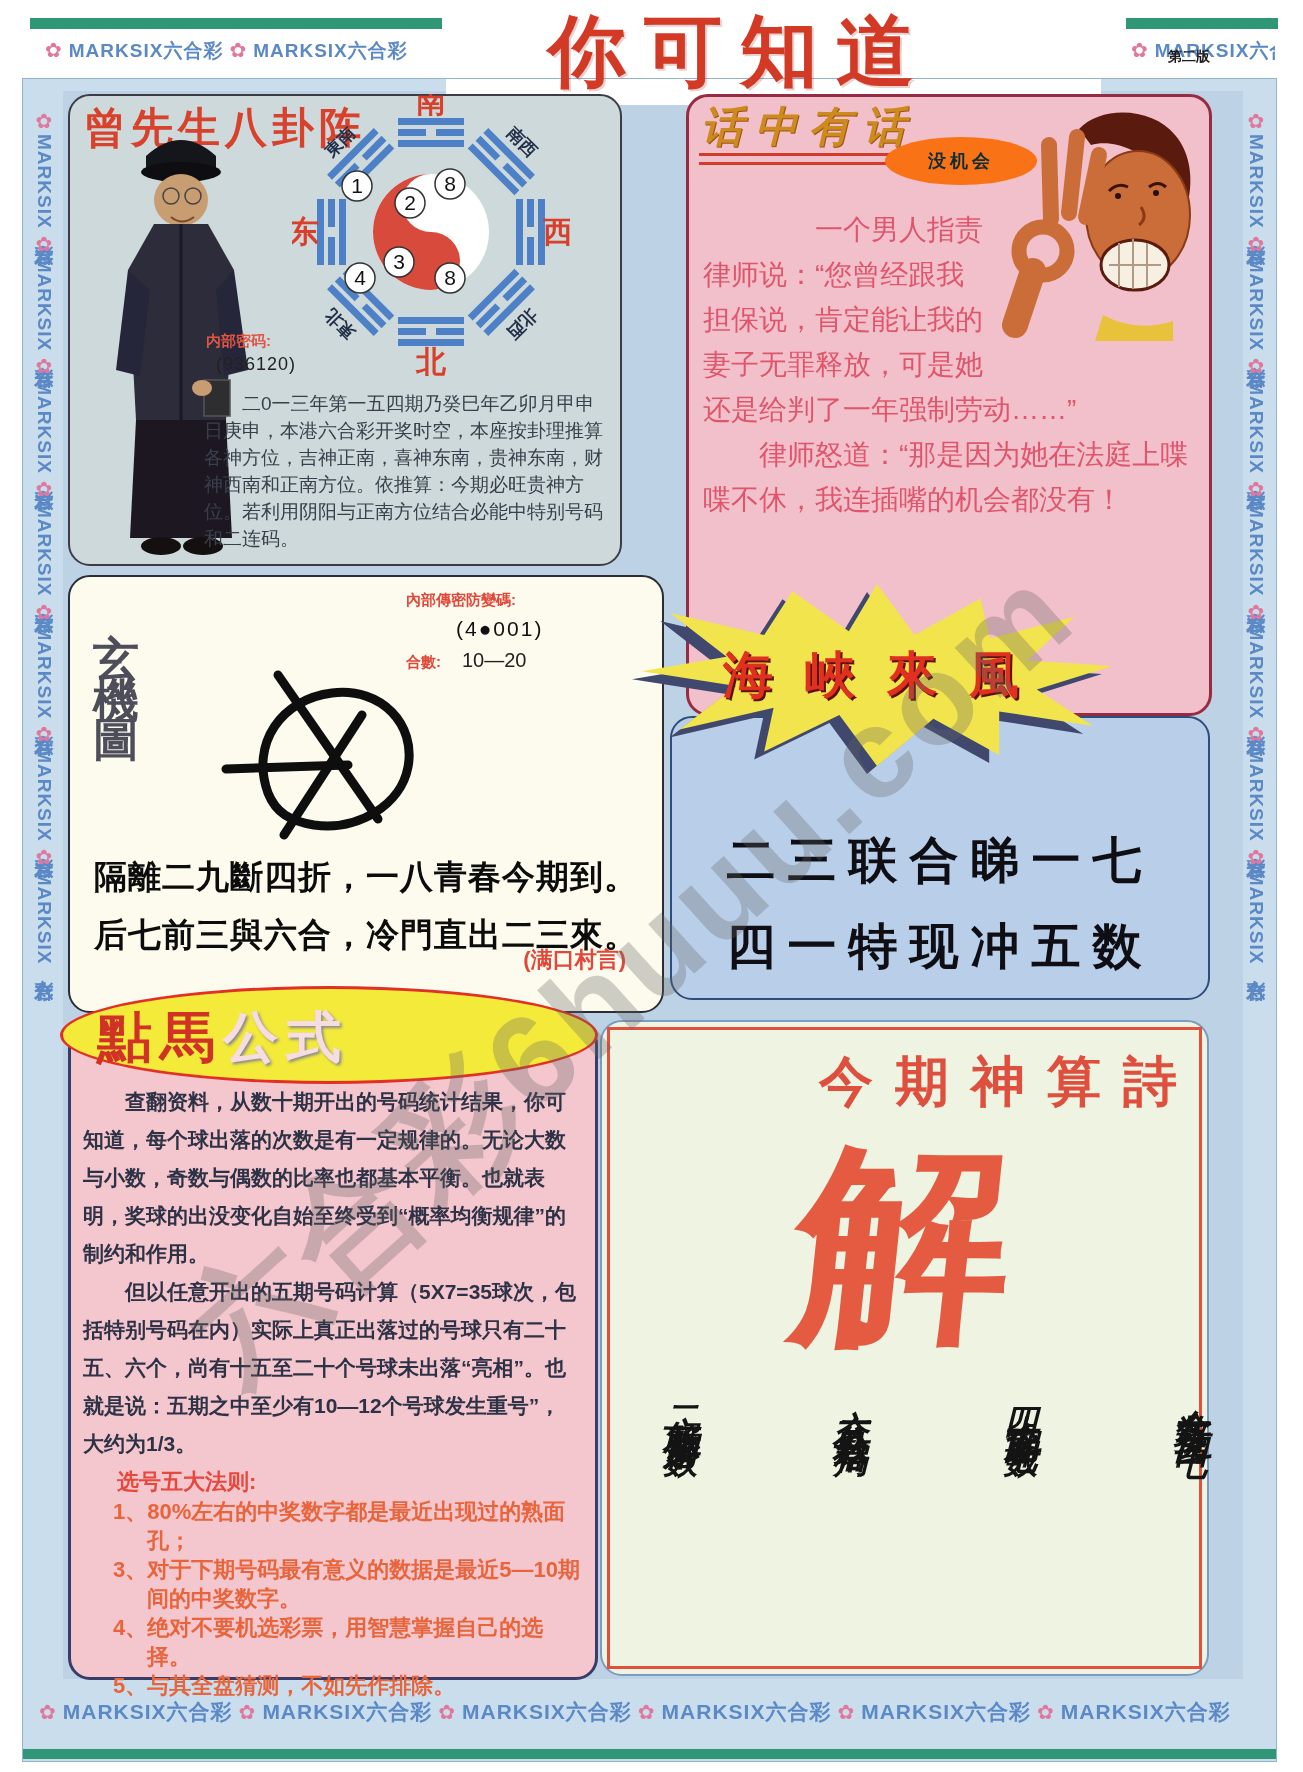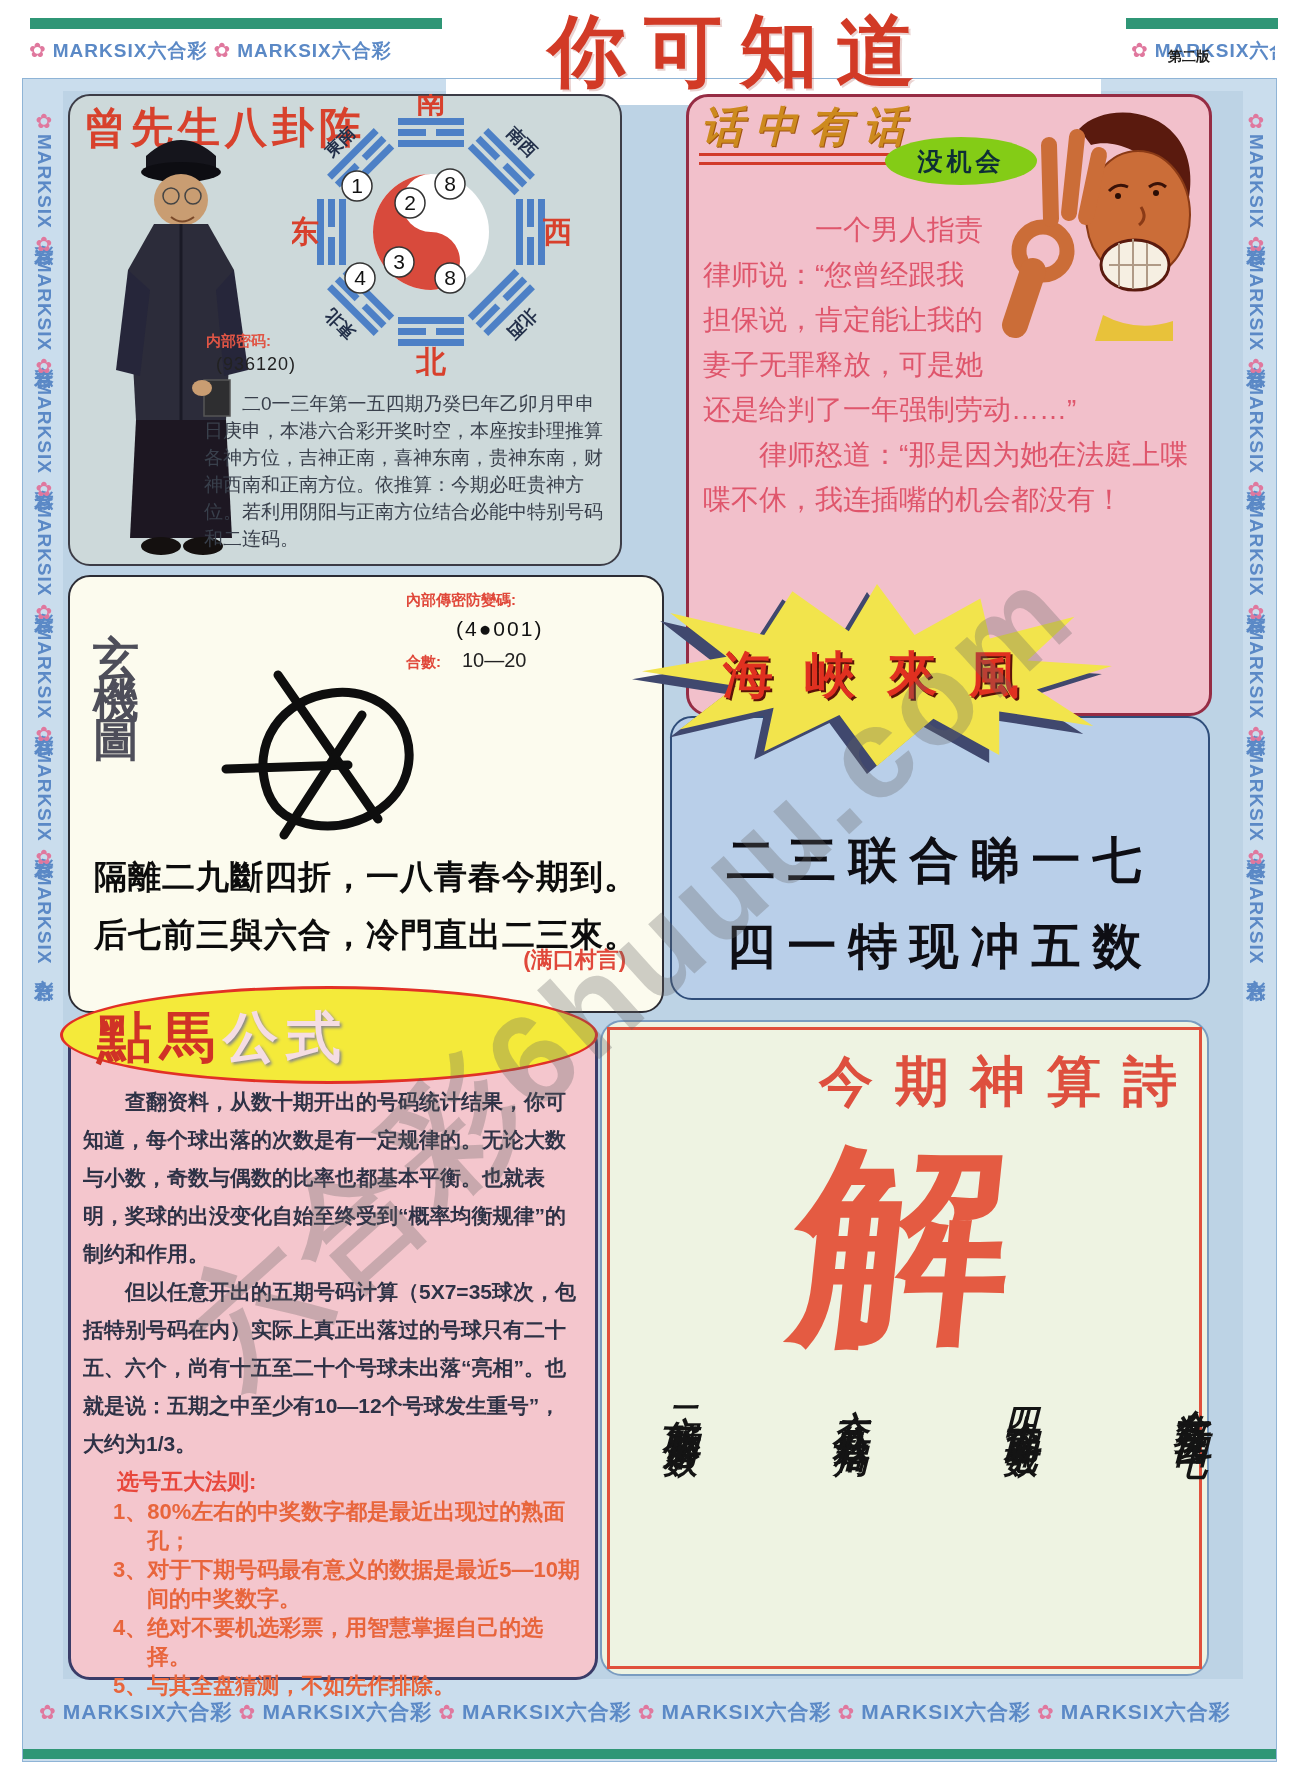--- a/index.html
+++ b/index.html
@@ -21,21 +21,21 @@
     background:#cadded;border:1px solid #8fb4d6;z-index:0;}
   .content-bg{position:absolute;left:40px;top:12px;width:1180px;height:1588px;background:#bdd3e5;}
   .title-back{position:absolute;left:423px;top:0;width:655px;height:26px;background:#ffffff;}
   .gbar-bottom{position:absolute;left:0;top:1670px;width:1253px;height:10px;background:#2f9676;}
 
   .strip{position:absolute;overflow:hidden;white-space:nowrap;font-weight:bold;
     font-size:19px;letter-spacing:1px;line-height:30px;}
   .strip .fl{color:#e0789e;margin:0 6px;font-size:20px;}
   .strip .tx{color:#5b89c6;}
   .strip.v{writing-mode:vertical-rl;line-height:34px;}
-  .strip.top-l{left:0;top:-44px;width:410px;height:32px;}
+  .strip.top-l{left:16px;top:-44px;width:410px;height:32px;}
   .strip.top-r{left:1102px;top:-44px;width:150px;height:32px;}
   .strip.side-l{left:4px;top:30px;width:34px;height:1565px;}
   .strip.side-r{left:1216px;top:30px;width:34px;height:1565px;}
   .strip.bot{left:10px;top:1610px;width:1236px;height:34px;font-size:21px;margin-top:8px;}
 
   
   .box{position:absolute;z-index:1;border-radius:22px;}
 
   
   .box-bagua{left:68px;top:94px;width:550px;height:468px;background:#cdd9da;border:2px solid #3c3c46;}
@@ -47,23 +47,23 @@
   .bagua-svg{position:absolute;left:222px;top:-2px;width:278px;height:284px;}
   .bagua-body{position:absolute;left:134px;top:294px;width:408px;font-size:19px;line-height:27px;
     color:#39404c;text-indent:2em;font-weight:500;}
 
   
   .box-joke{left:686px;top:94px;width:520px;height:616px;background:#f2c0cb;border:3px solid #962c44;}
   .joke-title{position:absolute;left:12px;top:2px;font-size:42px;font-weight:900;font-style:italic;
     color:#cd8a1e;letter-spacing:12px;font-family:"DejaVu Serif",serif;text-shadow:1px 1px 0 #a05510;z-index:2;}
   .stripes{position:absolute;left:10px;top:56px;width:330px;height:16px;
     background:repeating-linear-gradient(to bottom,#d23a2a 0 3px,transparent 3px 9px);}
-  .badge{position:absolute;left:196px;top:40px;width:152px;height:48px;background:#84cc16;
+  .badge{position:absolute;left:196px;top:40px;width:152px;height:48px;background:#f97316;
     border-radius:50%;display:flex;align-items:center;justify-content:center;
-    font-size:25px;color:#0e2e36;letter-spacing:4px;font-weight:bold;z-index:3;}
+    font-size:18px;color:#0e2e36;letter-spacing:4px;font-weight:bold;z-index:3;}
   .caricature{position:absolute;left:302px;top:2px;width:212px;height:242px;}
   .joke-text{position:absolute;left:14px;top:110px;width:494px;font-size:28px;line-height:45px;
     color:#df566c;font-weight:500;}
   .joke-text .cutout{float:right;width:206px;height:138px;}
   .joke-text p{margin:0;}
   .joke-p1{text-indent:4em;}
   .joke-p2{text-indent:2em;}
 
   
   .box-mystery{left:68px;top:575px;width:592px;height:434px;background:#fcfbee;border:2px solid #2c2c34;}

